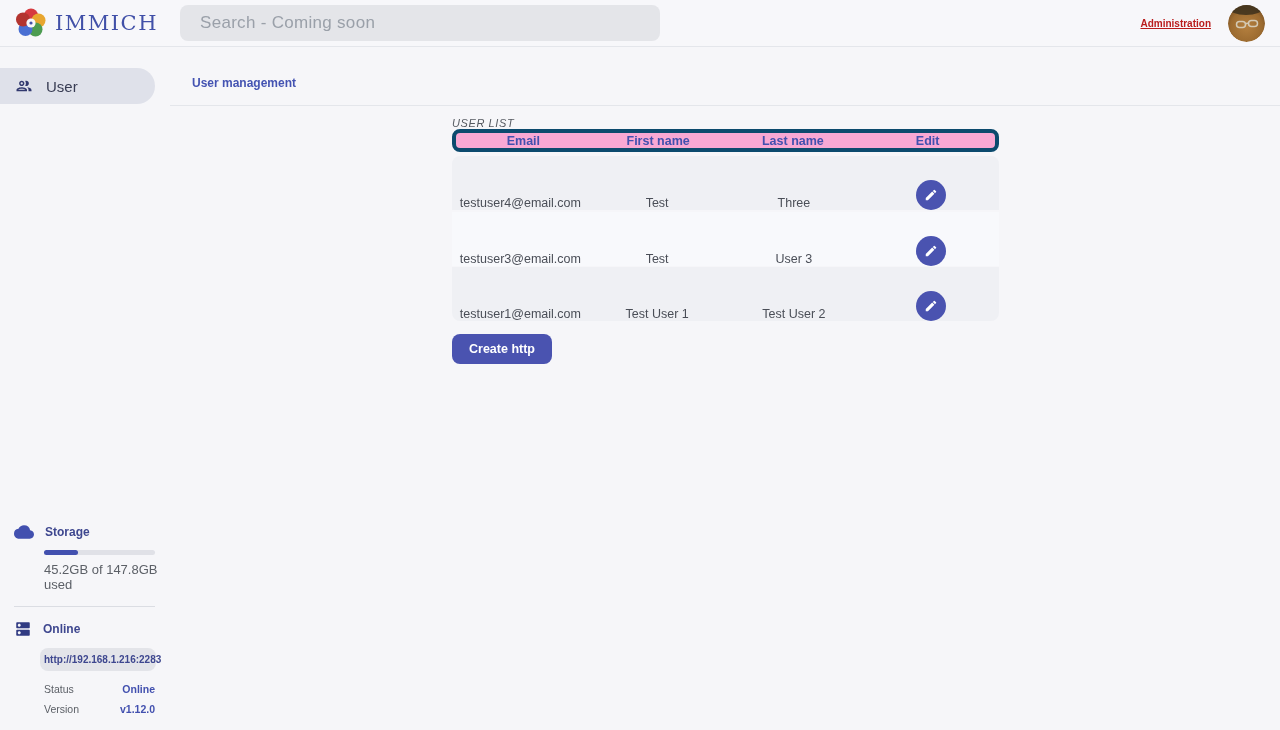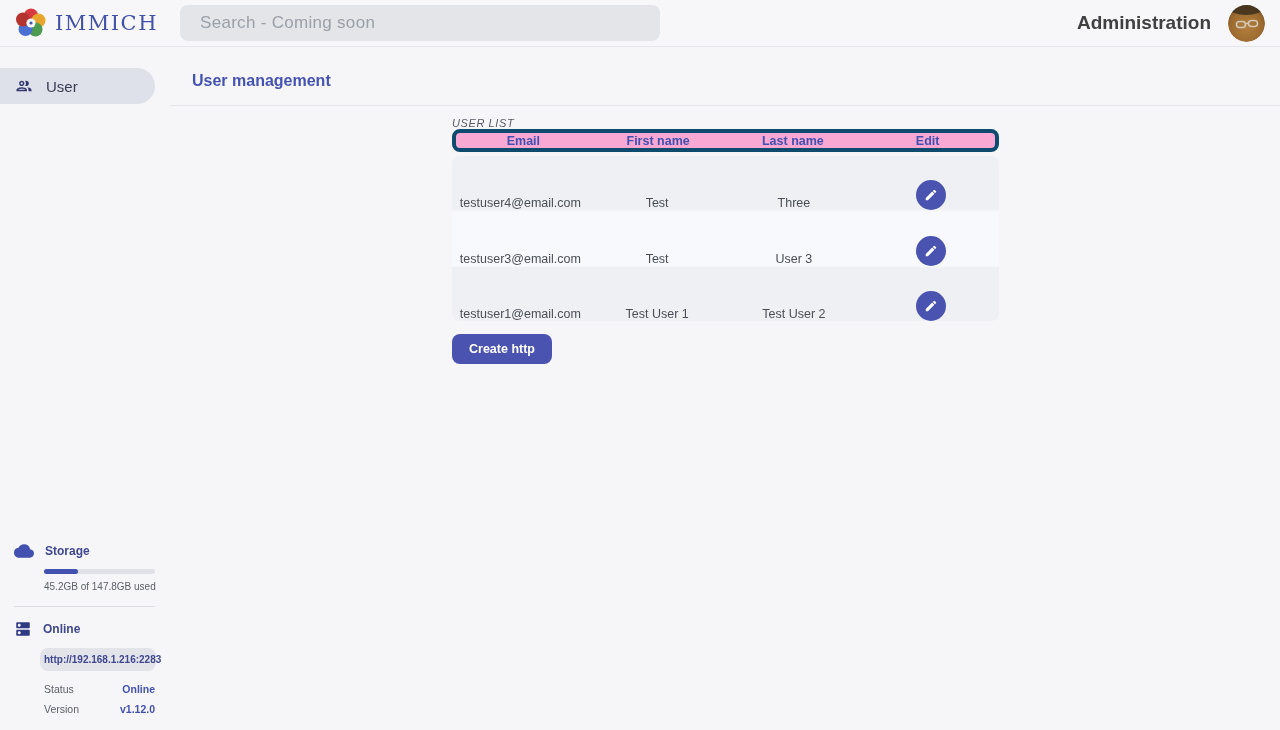--- a/index.html
+++ b/index.html
@@ -34,22 +34,22 @@
     border:none; border-radius:8px;
     padding:0 20px;
     font-size:17px;
     font-family:"Liberation Sans", sans-serif;
     color:#3a3e48;
     outline:none;
   }
   .search-input::placeholder { color:#9aa0a9; letter-spacing:0.3px; }
   .topbar-right { margin-left:auto; display:flex; align-items:center; gap:17px; padding-right:15px; }
   .admin-link {
-    color:#404040; font-size:19px; font-weight:700;
-    cursor:pointer;
+    color:#b91c1c; font-size:10px; font-weight:700;
+    text-decoration:underline; cursor:pointer;
   }
   .avatar { width:37px; height:37px; border-radius:50%; overflow:hidden; cursor:pointer; flex-shrink:0; }
 
   
   .layout { display:flex; height:683px; }
   .sidebar { width:170px; flex-shrink:0; position:relative; background:#f6f6f9; }
   .side-item {
     margin-top:21px;
     width:155px; height:36px;
     background:#dfe1ea;
@@ -58,21 +58,21 @@
     padding-left:15px;
     cursor:pointer;
   }
   .side-item-label { font-size:15px; color:#393d54; font-weight:500; }
 
   .side-bottom { position:absolute; left:0; bottom:0; width:160px; padding:0 0 15px 14px; }
   .sec-header { display:flex; align-items:center; gap:11px; }
   .sec-title { font-size:12px; font-weight:700; color:#3e478f; }
   .progress-track { margin:8px 0 0 30px; width:111px; height:5px; border-radius:3px; background:#e0e1e7; }
   .progress-fill { height:100%; border-radius:3px; background:#4250af; width:31%; }
-  .usage-text { margin:7px 0 0 30px; font-size:10px; color:#5c6067; }
+  .usage-text { margin:7px 0 0 30px; font-size:13px; color:#5c6067; }
   .side-divider { border:none; border-top:1px solid #dbdde3; margin:14px 0 13px 0; width:141px; }
   .url-pill {
     margin:10px 0 0 26px;
     background:#e3e4e9;
     border-radius:8px;
     padding:6px 4px;
     width:116px;
     text-align:center;
     font-size:10px; font-weight:700;
     color:#3e478f;
@@ -83,21 +83,21 @@
   .kv-val { color:#4250af; font-weight:700; }
 
   
   .content { flex:1; background:#f6f6f9; }
   .content-header {
     height:59px;
     border-bottom:1px solid #e4e6eb;
     padding-left:22px;
     display:flex; align-items:flex-end;
   }
-  .page-title { font-size:16px; font-weight:600; color:#4453b2; padding-bottom:15px; }
+  .page-title { font-size:12px; font-weight:600; color:#4453b2; padding-bottom:15px; }
 
   .table-area { margin:11px 0 0 282px; width:547px; }
   .section-label { font-size:11px; color:#565a61; letter-spacing:0.6px; margin-bottom:0;font-style:italic; }
   .thead {
     background:#f9a8d4;
     border:4px solid #0c4a6e;
     border-radius:8px;
     height:23px;
     display:flex; align-items:center;
   }

